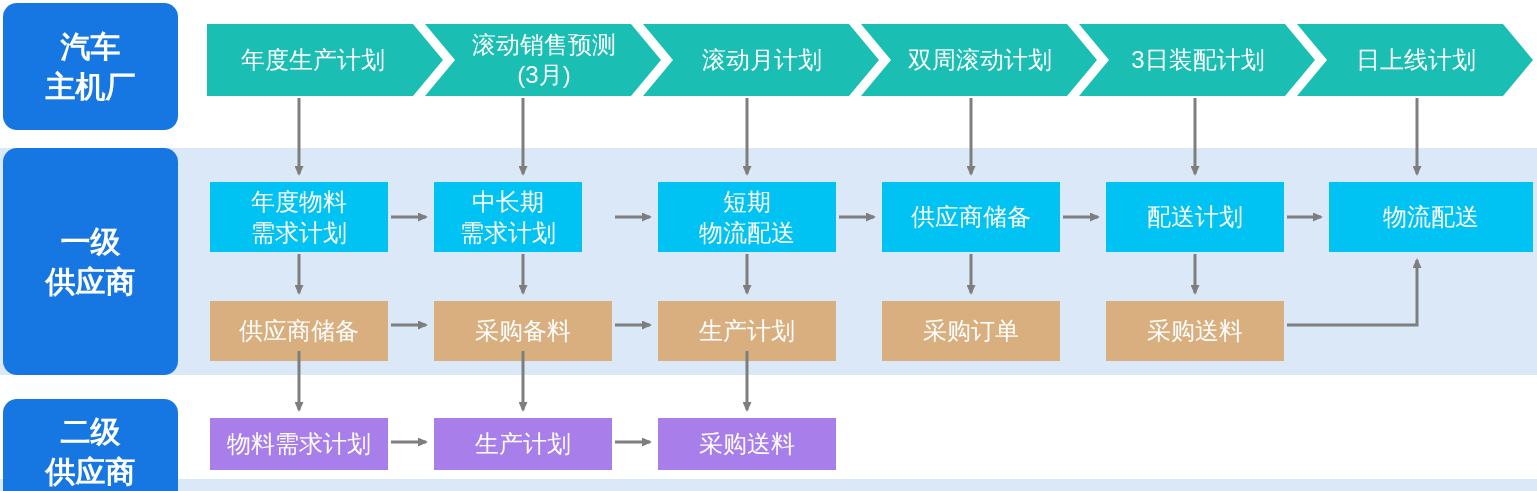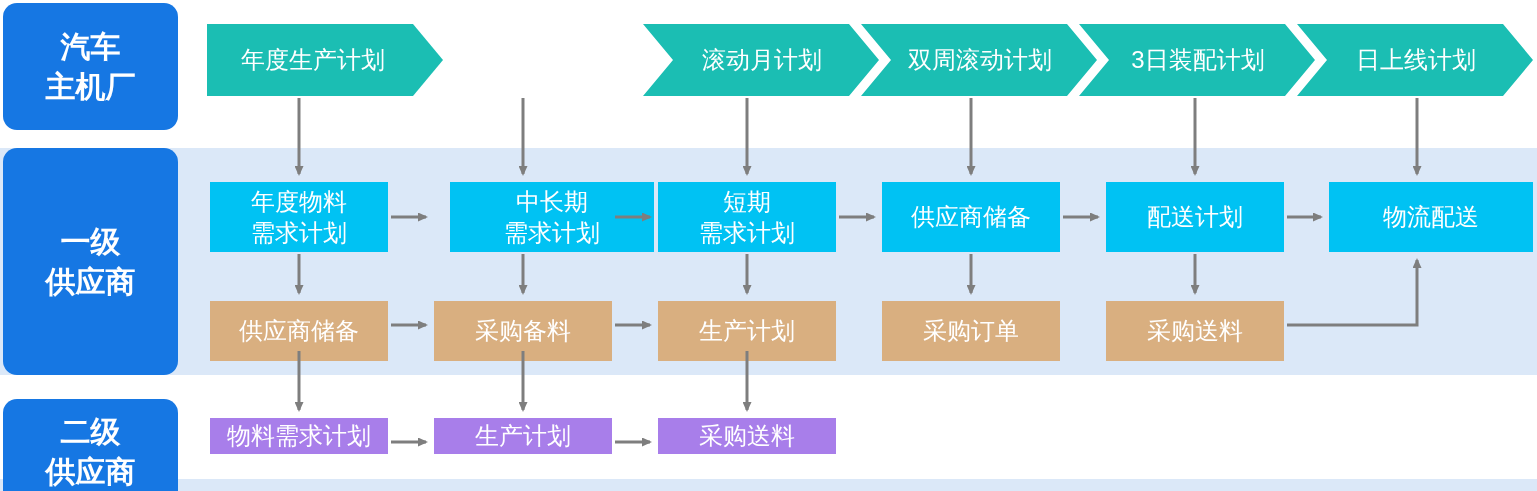--- a/index.html
+++ b/index.html
@@ -29,50 +29,52 @@
     clip-path:polygon(0 0,calc(100% - 30px) 0,100% 50%,calc(100% - 30px) 100%,0 100%,30px 50%);
     padding:0 32px 0 34px;
   }
   .chevron.first{clip-path:polygon(0 0,calc(100% - 30px) 0,100% 50%,calc(100% - 30px) 100%,0 100%);padding:0 32px 0 8px;}
   .box{
     position:absolute;display:flex;align-items:center;justify-content:center;
     color:var(--text_white);font-size:24px;text-align:center;white-space:pre-line;line-height:1.3;
   }
   .plan{top:182px;height:70px;background:var(--plan_cyan);}
   .exec{top:301px;height:60px;background:var(--exec_tan);}
-  .t2{top:418px;height:36px;background:var(--tier2_purple);}
+  .t2{top:418px;height:52px;background:var(--tier2_purple);}
   .arrows{position:absolute;left:0;top:0;pointer-events:none;}
 </style>
 </head>
 <body>
 
 <div class="canvas">
 
   <div class="band tier1"></div>
   <div class="band bottom"></div>
 
   <div class="lane-label l0">汽车
 主机厂</div>
   <div class="lane-label l1">一级
 供应商</div>
   <div class="lane-label l2">二级
 供应商</div>
 
   <div class="chevron first" style="left:207px">年度生产计划</div>
+  <div class="chevron" style="left:425px">滚动销售预测
+(3月)</div>
   <div class="chevron" style="left:643px">滚动月计划</div>
   <div class="chevron" style="left:861px">双周滚动计划</div>
   <div class="chevron" style="left:1079px">3日装配计划</div>
   <div class="chevron" style="left:1297px">日上线计划</div>
 
   <div class="box plan" style="left:210px;width:178px">年度物料
 需求计划</div>
-  <div class="box plan" style="left:450px;width:204px">中长期
+  <div class="box plan" style="left:434px;width:148px">中长期
 需求计划</div>
   <div class="box plan" style="left:658px;width:178px">短期
-需求计划</div>
+物流配送</div>
   <div class="box plan" style="left:882px;width:178px">供应商储备</div>
   <div class="box plan" style="left:1106px;width:178px">配送计划</div>
   <div class="box plan" style="left:1329px;width:204px">物流配送</div>
 
   <div class="box exec" style="left:210px;width:178px">供应商储备</div>
   <div class="box exec" style="left:434px;width:178px">采购备料</div>
   <div class="box exec" style="left:658px;width:178px">生产计划</div>
   <div class="box exec" style="left:882px;width:178px">采购订单</div>
   <div class="box exec" style="left:1106px;width:178px">采购送料</div>
 

